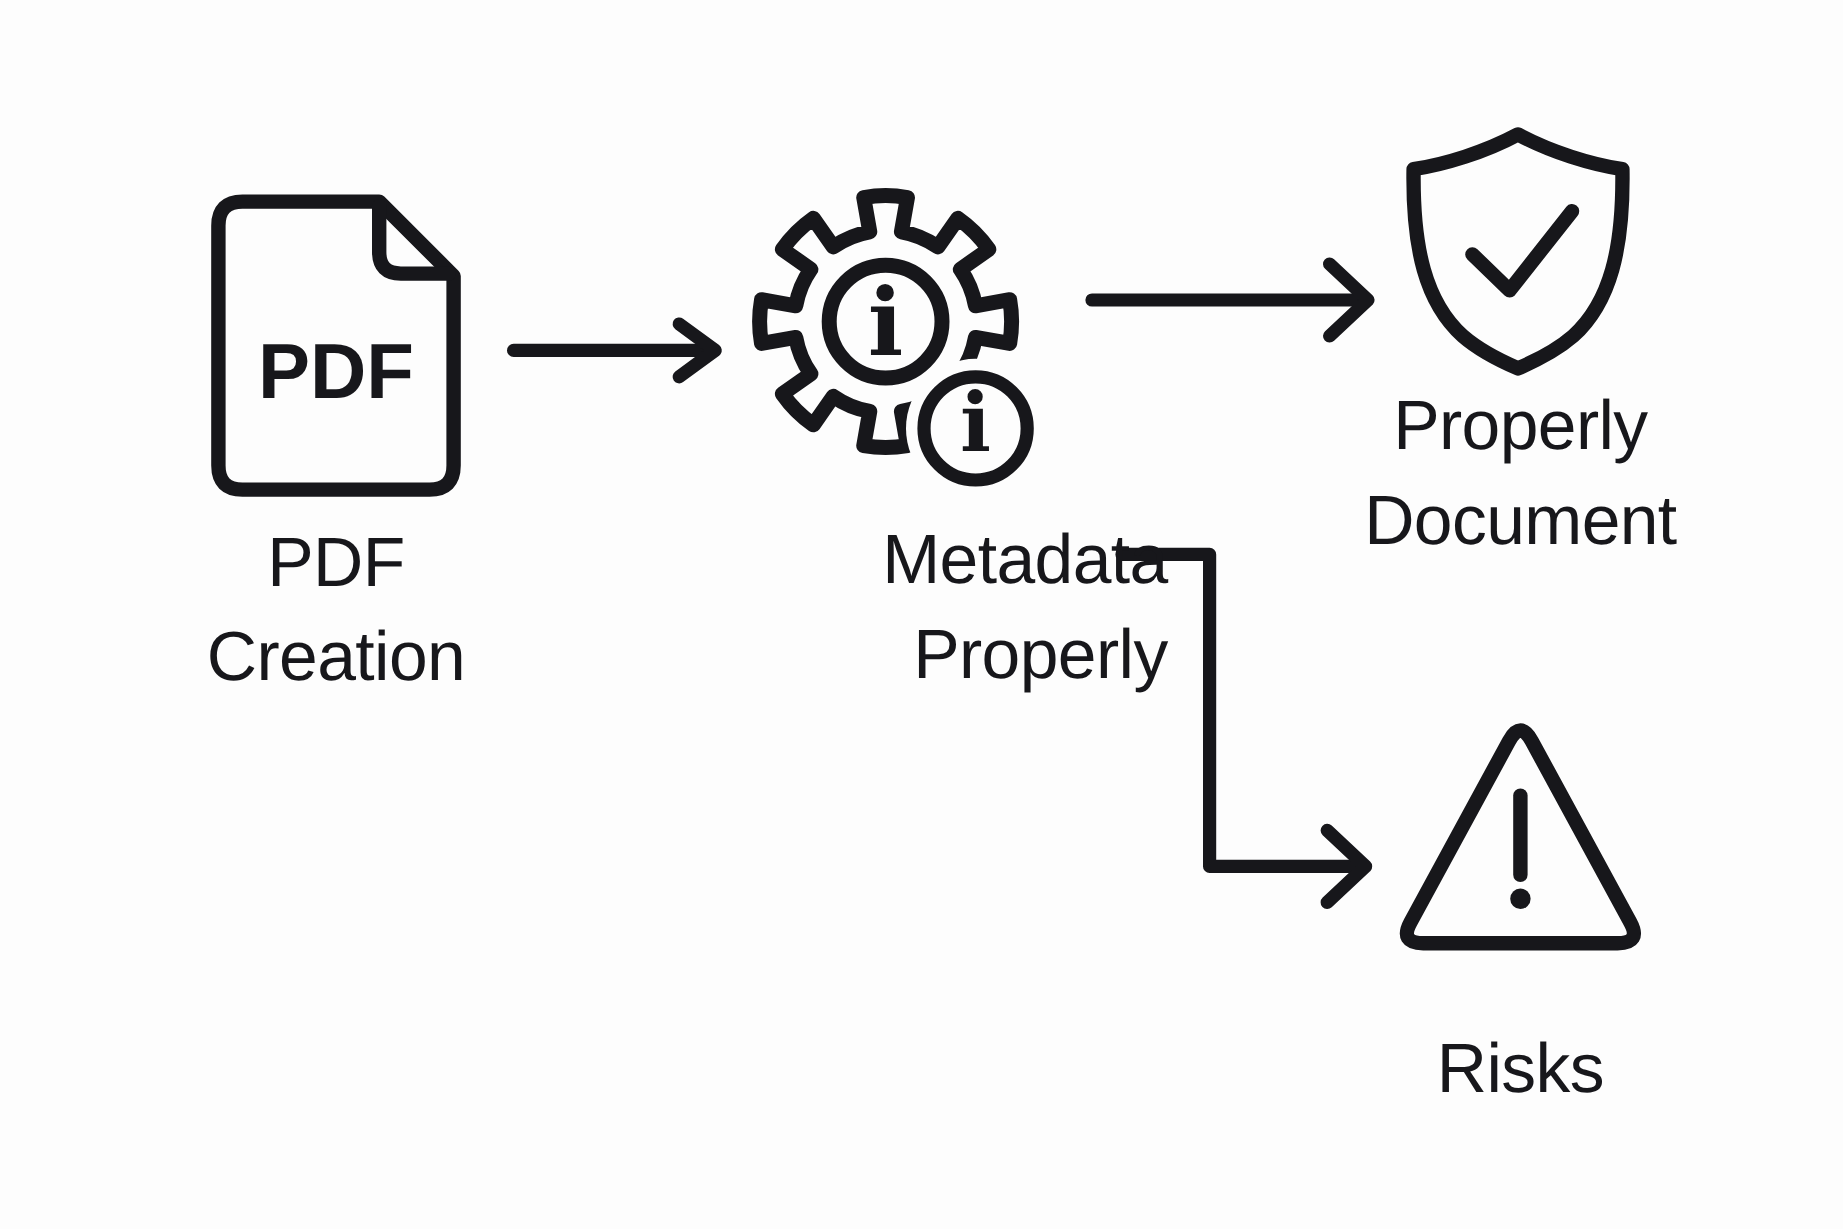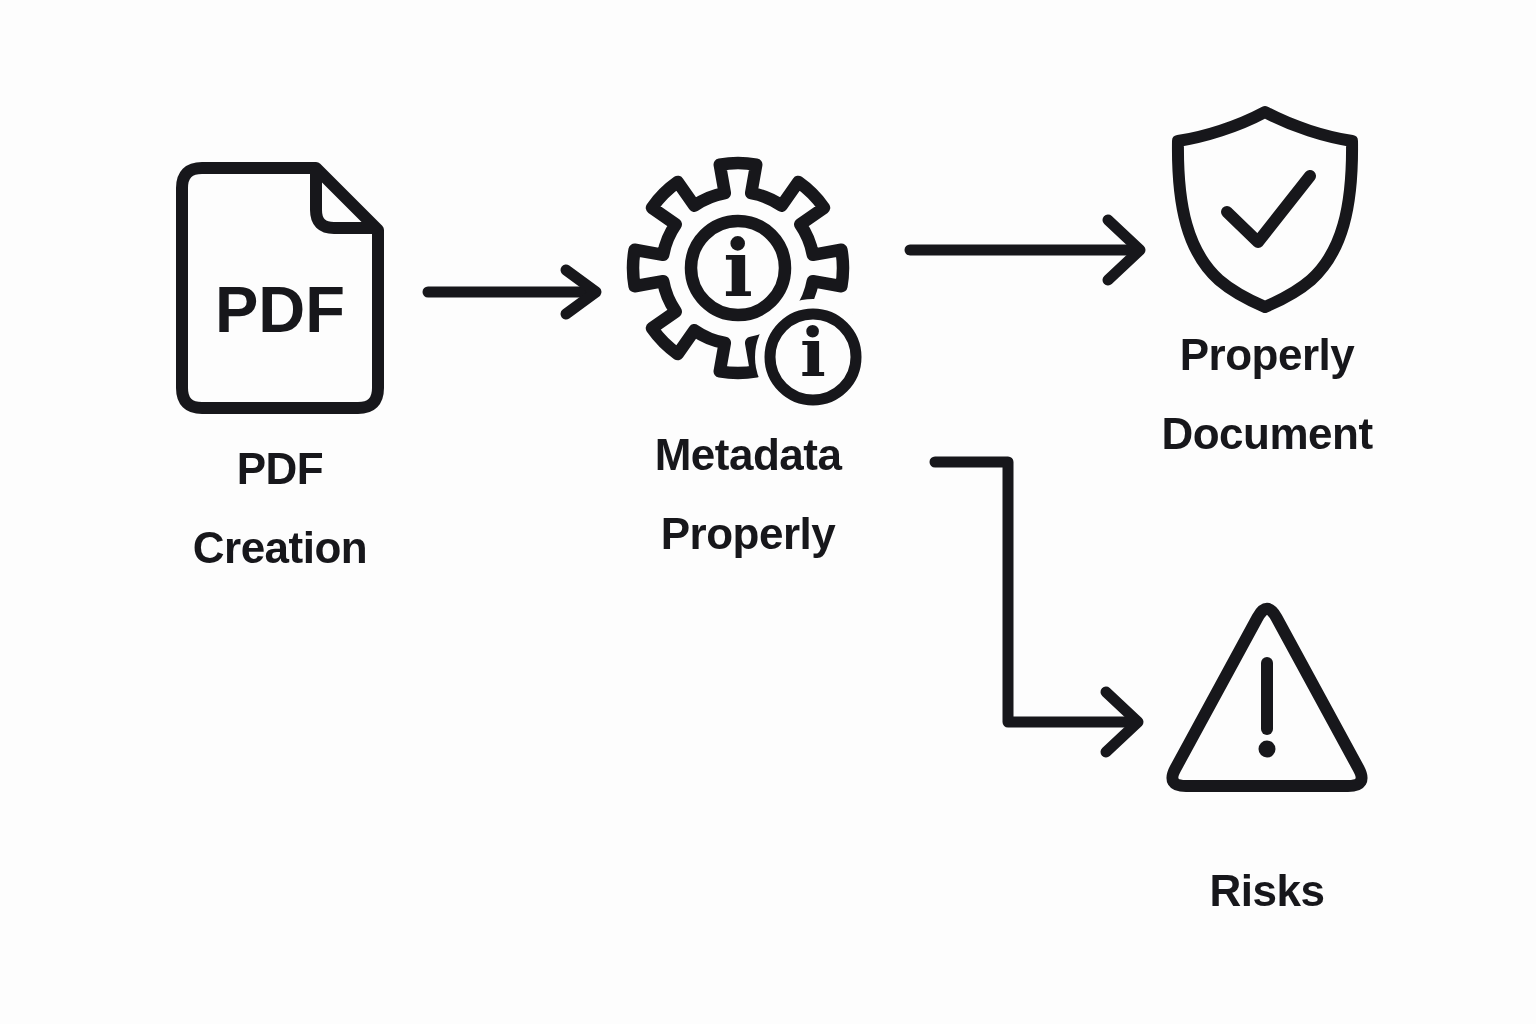--- a/index.html
+++ b/index.html
@@ -21,29 +21,29 @@
     left: 0;
     top: 0;
     width: 1536px;
     height: 1024px;
     color: #17171b;
   }
   .node-label {
     position: absolute;
     width: 450px;
     text-align: center;
-    font-weight: bold;
-    font-size: 44px;
+    font-weight: normal;
+    font-size: 58px;
     line-height: 79px;
     letter-spacing: -0.5px;
     color: #17171b;
     white-space: nowrap;
   }
   .label-pdf      { left: 55px;   top: 429px; }
-  .label-metadata { left: 523px;  top: 415px; }
+  .label-metadata { left: 523px;  top: 427px; text-align: right; }
   .label-managed  { left: 1042px; top: 315px; }
   .label-risks    { left: 1042px; top: 851px; }
 
   .icon-text {
     font-family: "Liberation Sans", sans-serif;
     font-weight: bold;
     fill: #17171b;
   }
   .info-glyph {
     font-family: "DejaVu Serif", serif;

